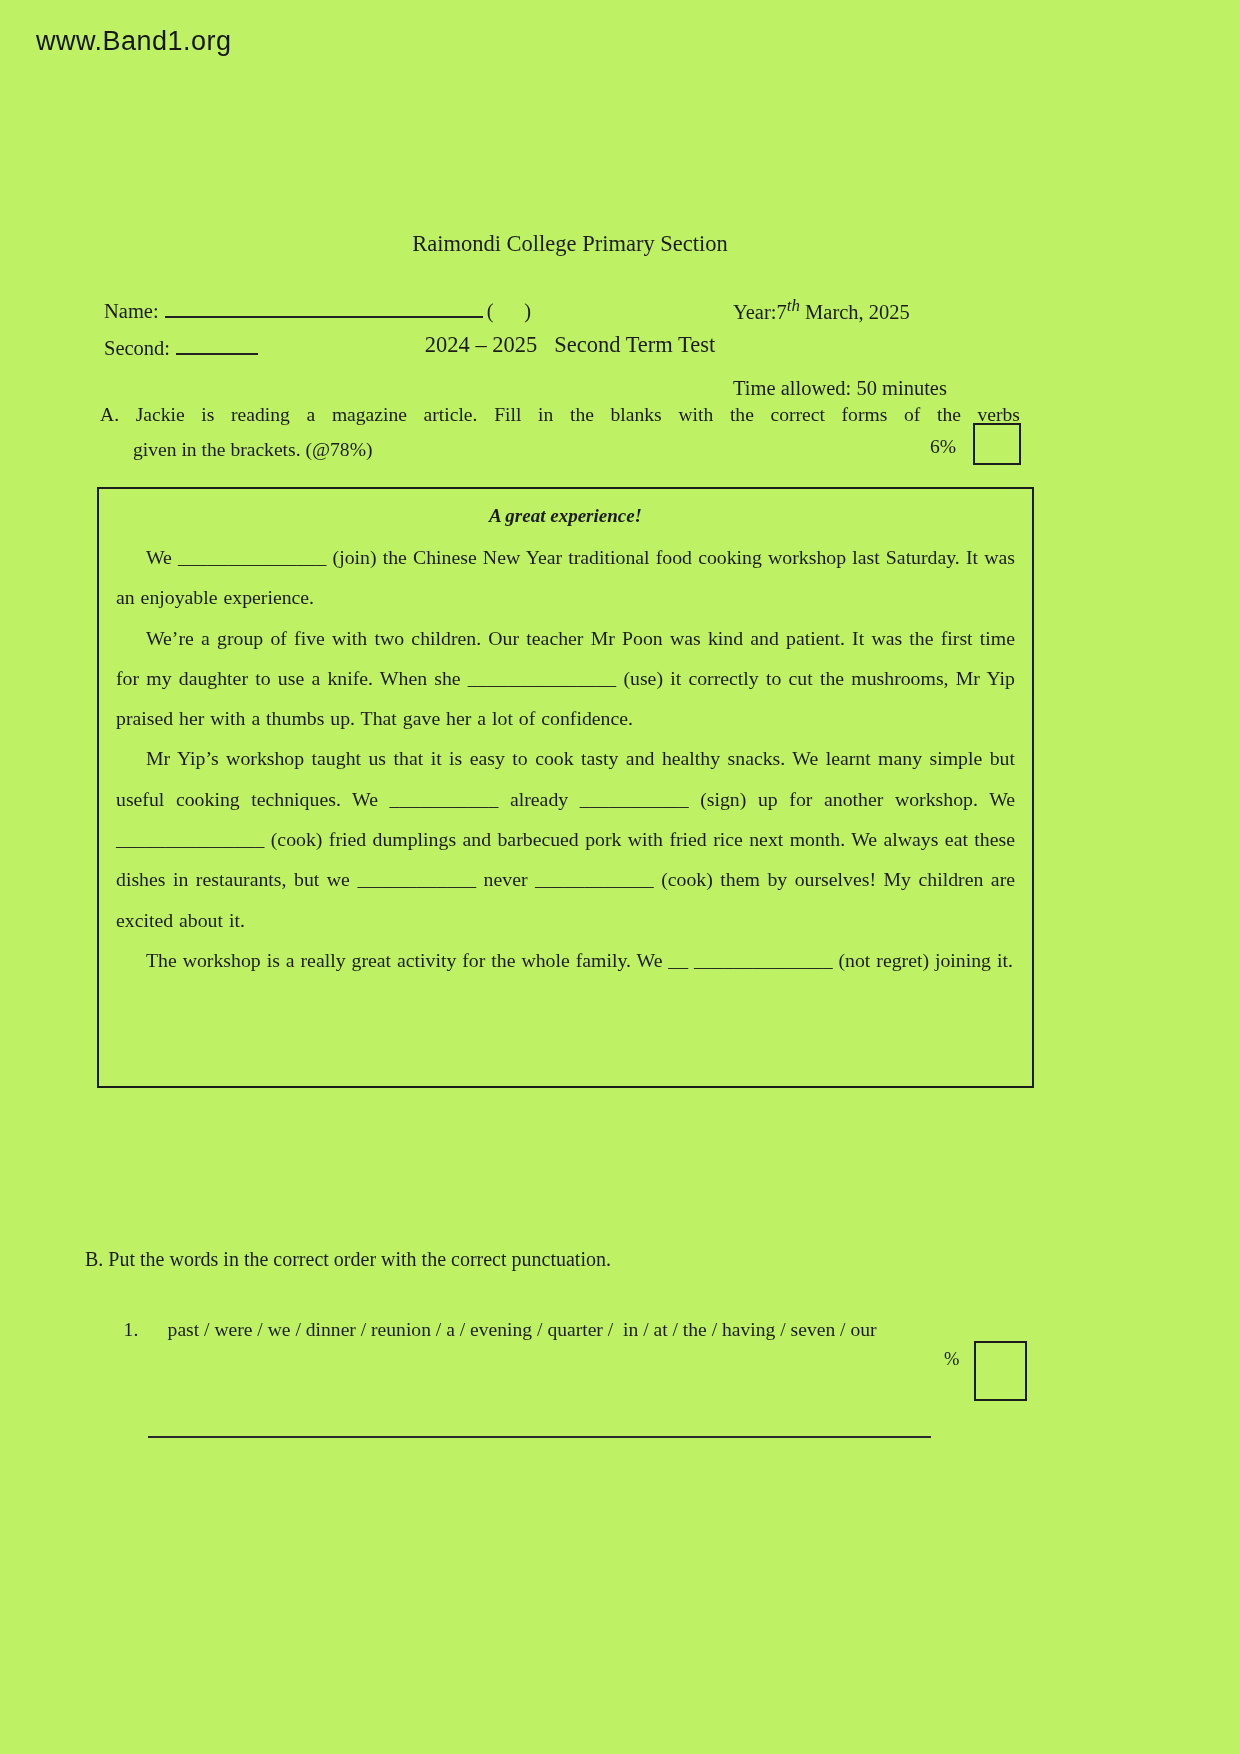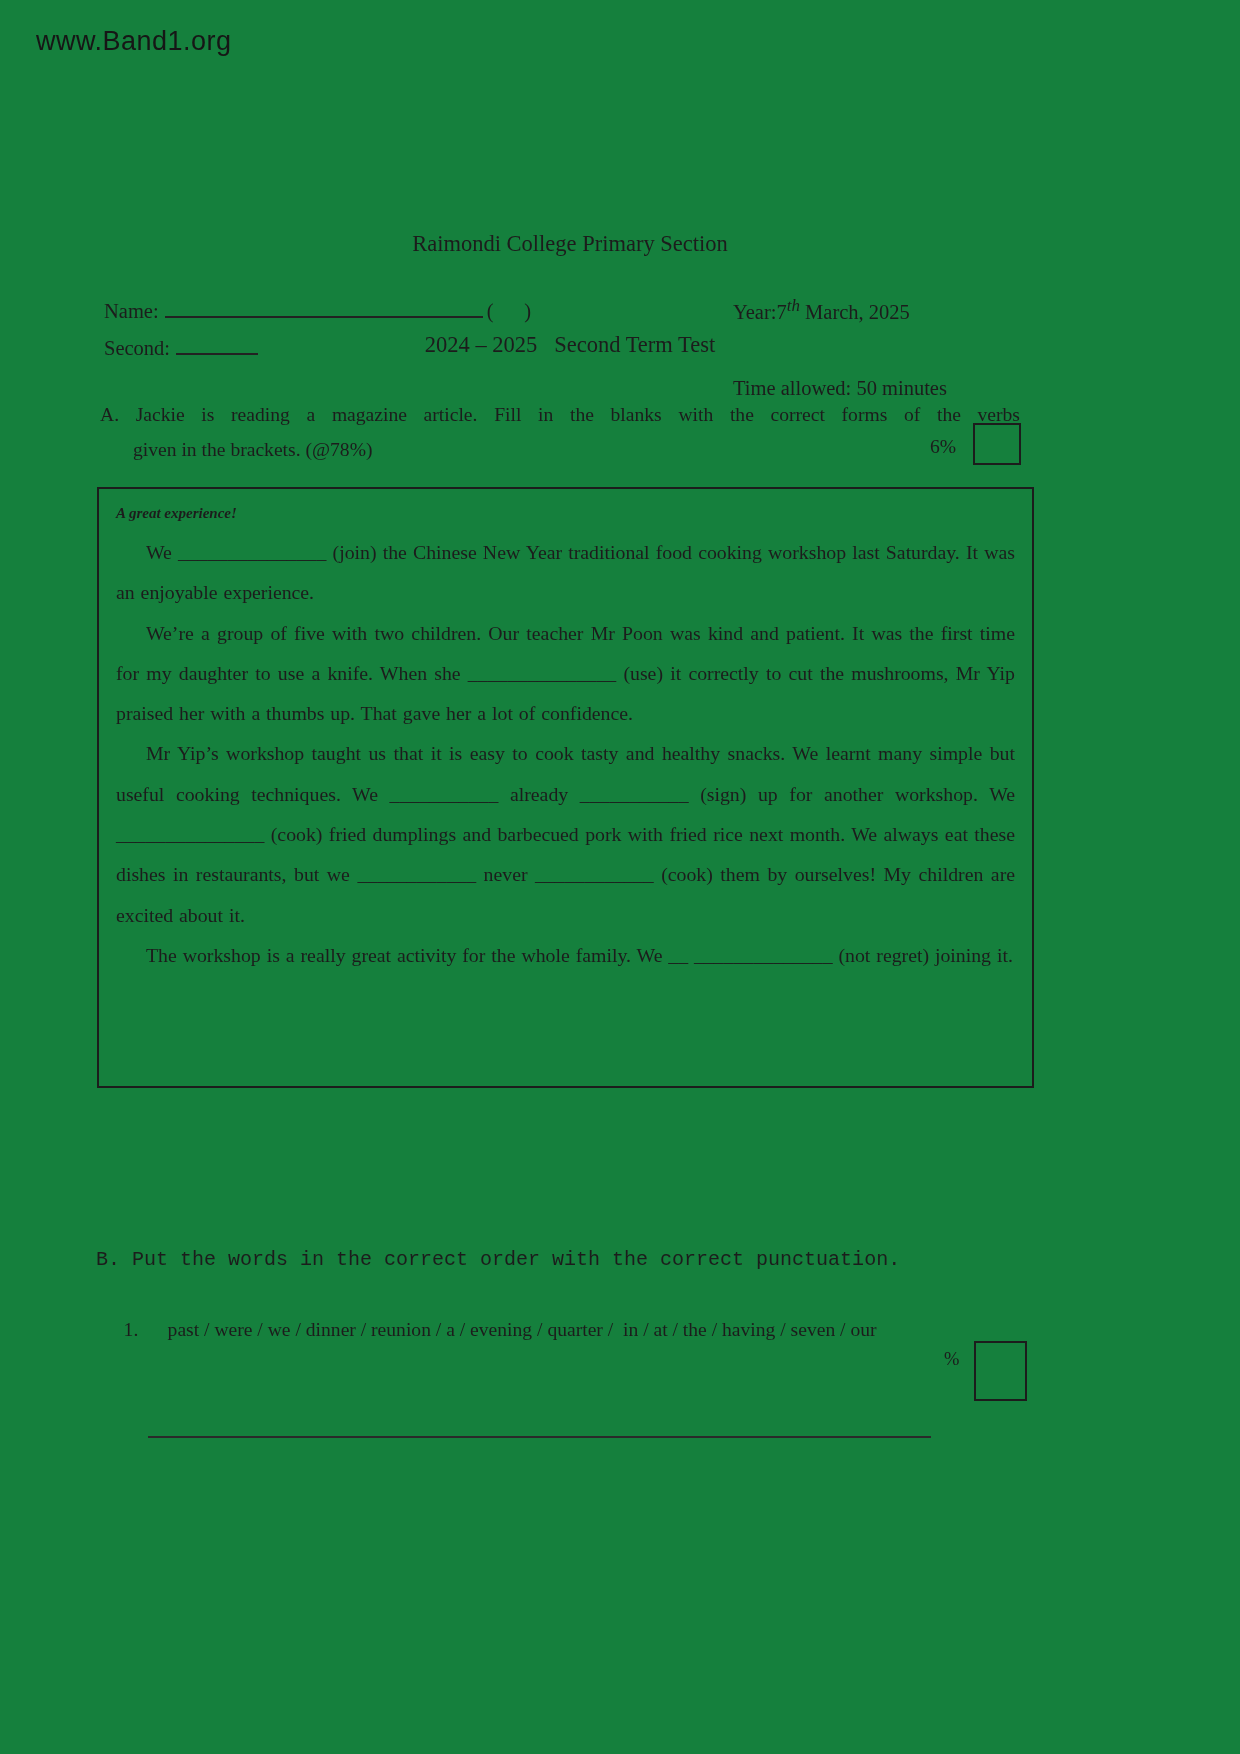--- a/index.html
+++ b/index.html
@@ -1,18 +1,18 @@
 <!DOCTYPE html>
 <html><head>
 <meta charset="utf-8">
 <style>
   html,body { margin:0; padding:0; background:#d9d9d9; }
   .page {
     position:relative; width:1240px; height:1754px; margin:0 auto;
-    background:#15803d; color:#1c1c1c;
+    background:#bef264; color:#1c1c1c;
     font-family:"Liberation Serif", serif;
     overflow:hidden;
   }
   .watermark {
     position:absolute; left:36px; top:26px;
     font-family:"Liberation Sans", sans-serif;
     font-size:27px; color:#161616; letter-spacing:0.5px;
   }
   .title-block {
     position:absolute; left:0; top:160px; width:1140px;
@@ -37,30 +37,30 @@
     position:absolute; left:973px; top:423px; width:44px; height:38px;
     border:2px solid #1c1c1c; background:transparent;
   }
 
   .passage-box {
     position:absolute; left:97px; top:487px; width:937px; height:601px;
     border:2px solid #1c1c1c; box-sizing:border-box;
     padding:10px 17px 0 17px;
   }
   .passage-title {
-    text-align:left; font-weight:bold; font-style:italic;
-    font-size:15px; margin:6px 0 10px 0;
+    text-align:center; font-weight:bold; font-style:italic;
+    font-size:19px; margin:6px 0 10px 0;
   }
   .passage-box p {
     margin:0; font-size:19.8px; line-height:40.3px;
     text-align:justify; text-indent:30px;
     word-spacing:1px;
   }
 
-  .section-b-heading { position:absolute; left:96px; top:1248px; font-size:20px;font-family:Liberation Mono, monospace; }
+  .section-b-heading { position:absolute; left:85px; top:1248px; font-size:20px; }
   .question-row { position:absolute; left:104px; top:1297px; font-size:19.6px; white-space:pre; }
   .q-number { display:inline-block; width:44px; }
   .marks-b { position:absolute; left:944px; top:1349px; font-size:18.5px; }
   .score-box-b {
     position:absolute; left:974px; top:1341px; width:49px; height:56px;
     border:2px solid #1c1c1c; background:transparent;
   }
   .answer-line {
     position:absolute; left:148px; top:1416px; width:783px; height:20px;
     border-bottom:2px solid #2a2a2a;

